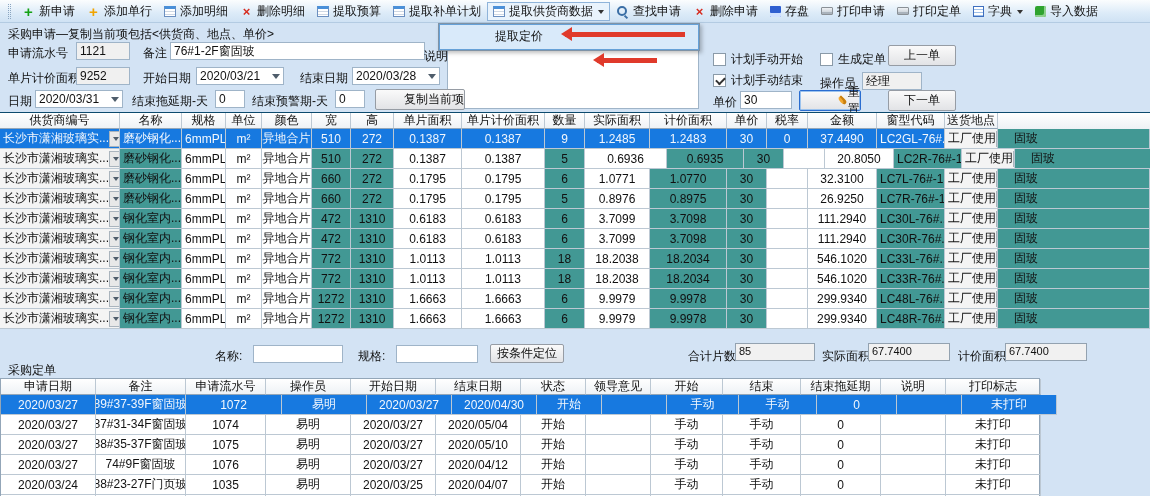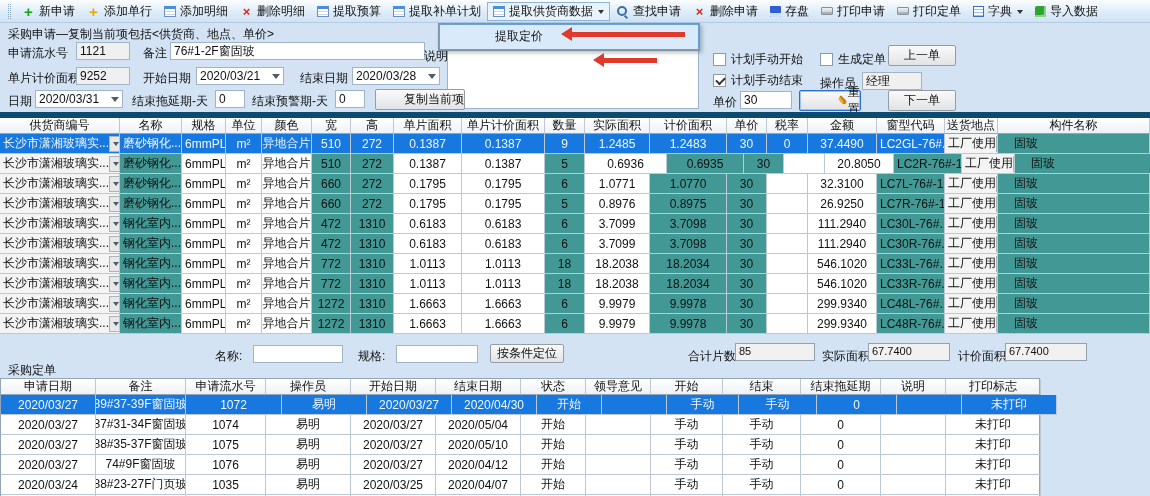--- a/index.html
+++ b/index.html
@@ -50,21 +50,21 @@
   .cbrow { position:absolute; display:flex; align-items:center; gap:5px; }
   .cb { position:relative; width:13px; height:13px; background:#fff; border:1px solid #8a9aa8; flex:none; }
   .cb.checked::after { content:""; position:absolute; left:2px; top:2px; width:7px; height:4px;
     border-left:2px solid #333; border-bottom:2px solid #333; transform:rotate(-45deg); }
   .btn { position:absolute; height:21px; background:linear-gradient(#fafafa,#e2e3e6); border:1px solid #969ca4;
     border-radius:2px; display:flex; align-items:center; justify-content:center; }
   .btn.focus { border:1px solid #2a6dd0; box-shadow:0 0 0 1px #9cc3ee inset;padding-left:40px; }
   .ic-brush { width:9px; height:9px; background:#f2a72e; border-radius:50% 0 50% 50%; transform:rotate(-45deg); margin-right:3px; box-shadow:inset -2px -2px 0 #c77f10; }
 
   
-  .mtable { position:absolute; left:0; width:1150px; background:#fff; border-top:6px solid #0c4a6e; }
+  .mtable { position:absolute; left:0; width:1150px; background:#fff; border-top:1px solid #0c4a6e; }
   .trow { display:flex; }
   .tc { flex:none; border-right:1px solid #bcc8d3; border-bottom:1px solid #bcc8d3; height:100%;
     display:flex; align-items:center; justify-content:center; overflow:hidden; white-space:nowrap; line-height:normal; }
   .tc.left { justify-content:flex-start; padding-left:3px; }
   .th-row { height:16px; background:linear-gradient(#ffffff,#edf1f5); }
   .th-row .tc { border-bottom:1px solid #93a6b8; font-size:12px; }
   .body-row { height:20px; background:#fff; }
   .tc.teal { background:var(--teal); }
   .tc.c-sup { background:#f4f4f4; justify-content:space-between; padding-left:3px; }
   .tc.c-dest { background:#f4f4f4; justify-content:space-between; padding-left:3px; }
@@ -223,21 +223,20 @@
         <div class="tc" style="width: 68px;">单片面积</div>
         <div class="tc" style="width: 83px;">单片计价面积</div>
         <div class="tc" style="width: 40px;">数量</div>
         <div class="tc" style="width: 65px;">实际面积</div>
         <div class="tc" style="width: 77px;">计价面积</div>
         <div class="tc" style="width: 40px;">单价</div>
         <div class="tc" style="width: 41px;">税率</div>
         <div class="tc" style="width: 69px;">金额</div>
         <div class="tc" style="width: 68px;">窗型代码</div>
         <div class="tc" style="width: 53px;">送货地点</div>
-        <div class="tc" style="width: 152px;">构件名称</div>
       </div>
     <div id="main-body">
         <div class="trow body-row selected">
           <div class="tc c-sup" style="width: 120px;">
             <span>长沙市潇湘玻璃实...</span>
             <span class="dd-box">
               <span class="dd-tri"></span>
             </span>
           </div>
           <div class="tc teal left" style="width: 62px;">

